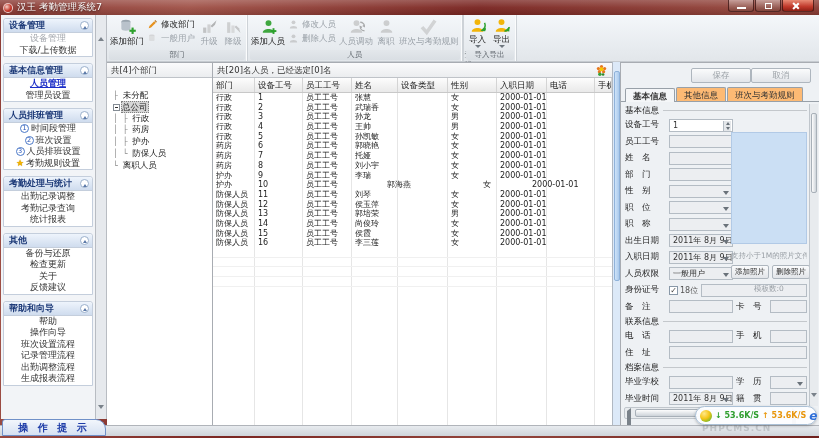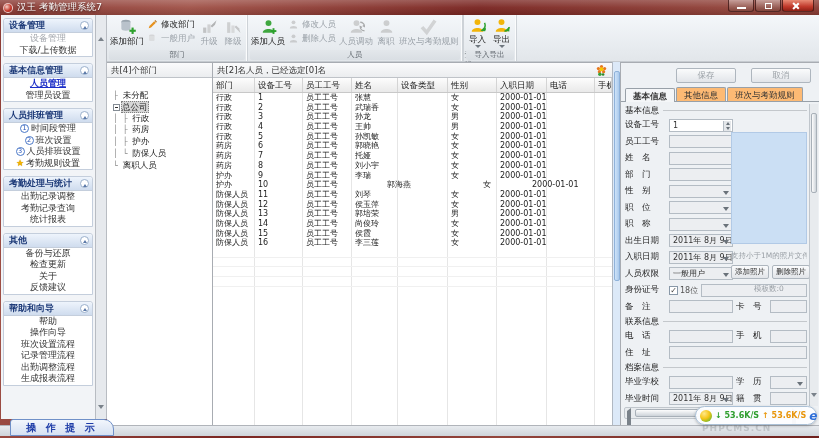--- a/index.html
+++ b/index.html
@@ -73,21 +73,21 @@
     font-size:6.5px; line-height:7.5px; color:#2a56b8; text-align:center; margin-right:2px; flex:none; }
   .sb-item .star { color:#f4b400; font-size:9px; margin-right:2px; text-shadow:0 0 1px #b07c00; }
   #sidebar-scroll { position:absolute; left:96px; top:15px; width:11px; height:404px;
     background:#e6e9ed; border-right:1px solid #b8bcc2; }
   .sc-arrow { position:absolute; left:2px; width:7px; height:7px; }
   .tri-up { width:0;height:0;border:3.5px solid transparent;border-bottom:4px solid #7a828a;border-top:none; }
   .tri-down { width:0;height:0;border:3.5px solid transparent;border-top:4px solid #7a828a;border-bottom:none; }
   .tri-left { width:0;height:0;border:3.5px solid transparent;border-right:4px solid #7a828a;border-left:none; }
   .tri-right { width:0;height:0;border:3.5px solid transparent;border-left:4px solid #7a828a;border-right:none; }
 
-  #footer-tab { position:absolute; left:10px; top:419px; width:104px; height:17px;
+  #footer-tab { position:absolute; left:2px; top:419px; width:104px; height:17px;
     background:linear-gradient(180deg,#f2f6fc,#d6e1f2); border:1px solid #7090c8;
     border-radius:3px 10px 0 0; font-size:10px; font-weight:bold; color:#1f3da8;
     letter-spacing:3px; text-align:center; line-height:15px; cursor:pointer; }
 
   
   #tree-panel { position:absolute; left:107px; top:62px; width:106px; height:363px;
     background:#fff; border-right:1px solid #a8acb2; border-top:1px solid #a8acb2; }
   .mini-header { height:15px; background:linear-gradient(180deg,#fbfbfc,#ebedef);
     border-bottom:1px solid #bfc3c8; font-size:8.5px; color:#333; line-height:15px;
     padding-left:4px; white-space:nowrap; overflow:hidden; position:relative; }
@@ -115,21 +115,21 @@
   .grow.empty { border-bottom:1px solid #f0f0f0; }
   #table-scroll { position:absolute; left:612px; top:62px; width:8px; height:363px;
     background:#dce9f8; border-left:1px solid #b0b8c2; }
   #table-scroll .thumb { position:absolute; left:1px; top:9px; width:6px; height:210px;
     background:linear-gradient(90deg,#cfe3f8,#a9c9ec); border:1px solid #8fb2da; border-radius:2px; }
 
   
   #right-panel { position:absolute; left:620px; top:62px; width:199px; height:363px;
     background:#eef1f4; border-top:1px solid #a8acb2; border-left:1px solid #a8acb2; }
   #action-row { height:24px; display:flex; justify-content:flex-end; align-items:center; padding-right:8px; }
-  .abtn { width:60px; height:15px; margin-left:15px; font-size:8.5px; color:#9aa0a6;
+  .abtn { width:60px; height:15px; margin-left:0; font-size:8.5px; color:#9aa0a6;
     text-align:center; line-height:13px; border:1px solid #aeb6be; border-radius:2px;
     background:linear-gradient(180deg,#fafbfc,#e2e5e9); cursor:pointer; }
   #tabs { display:flex; height:15px; padding-left:4px; border-bottom:1px solid #98a0a8; }
   .tab { font-size:8.5px; padding:0 7px; line-height:14px; border:1px solid #98a0a8;
     border-bottom:none; background:#fdba74; color:#333; margin-right:1px;
     border-radius:2px 2px 0 0; white-space:nowrap; cursor:pointer; }
   .tab.active { background:#f4f6f8; font-weight:bold; position:relative; top:1px; }
   #form { position:relative; height:303px; padding:2px 12px 0 4px; overflow:hidden; }
   .frow { display:flex; align-items:center; height:16.5px; }
   .frow .fl { width:44px; font-size:8.5px; color:#222; white-space:nowrap; flex:none; }
@@ -479,21 +479,21 @@
         <div class="tnode"><span class="tprefix">│ ├ </span><span class="tlabel">行政</span></div>
         <div class="tnode"><span class="tprefix">│ ├ </span><span class="tlabel">药房</span></div>
         <div class="tnode"><span class="tprefix">│ ├ </span><span class="tlabel">护办</span></div>
         <div class="tnode"><span class="tprefix">│ └ </span><span class="tlabel">防保人员</span></div>
         <div class="tnode"><span class="tprefix">└ </span><span class="tlabel">离职人员</span></div>
       </div>
   </div>
 
   <div id="table-panel">
     <div class="mini-header">
-      <span>共[2]名人员，已经选定[0]名</span>
+      <span>共[20]名人员，已经选定[0]名</span>
       <span id="flower-icon">
         <svg width="13" height="13" viewBox="0 0 16 16">
           <circle cx="8" cy="3.2" r="2" fill="#e87820"></circle>
             <circle cx="11.8" cy="5.6" r="2" fill="#e87820"></circle>
           <circle cx="4.2" cy="5.6" r="2" fill="#e87820"></circle>
             <circle cx="10.6" cy="9.4" r="2" fill="#e87820"></circle>
           <circle cx="5.4" cy="9.4" r="2" fill="#e87820"></circle>
             <circle cx="8" cy="6.4" r="2.4" fill="#f6c800"></circle>
           <circle cx="6" cy="12.6" r="2.2" fill="#35a035"></circle>
             <circle cx="10" cy="13" r="1.6" fill="#2c8a2c"></circle>

